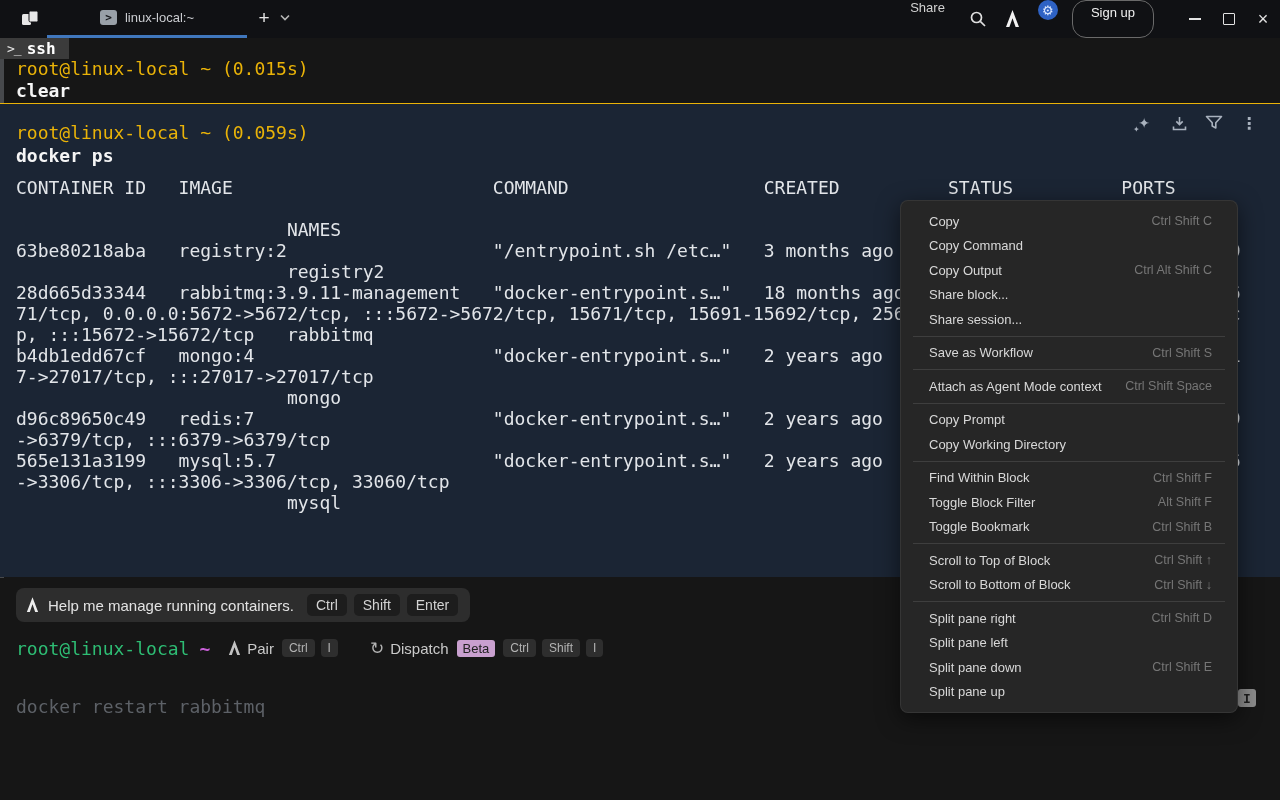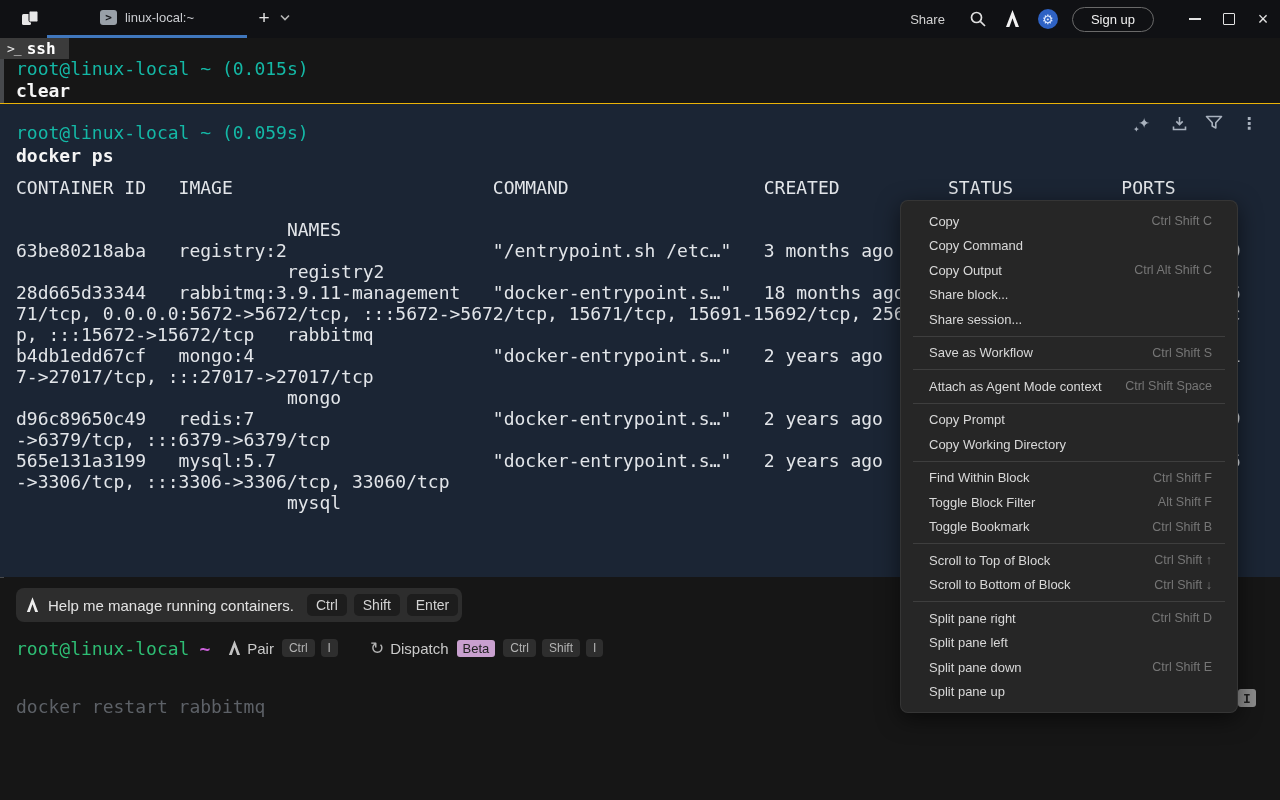--- a/index.html
+++ b/index.html
@@ -8,53 +8,53 @@
 
   
   .titlebar{position:absolute;left:0;top:0;width:1280px;height:38px;background:#101114;}
   .panes-icon{position:absolute;left:21px;top:10px;width:18px;height:16px;}
   .tab{position:absolute;left:47px;top:0;width:200px;height:35px;display:flex;align-items:center;justify-content:center;gap:8px;cursor:default;}
   .tab-term-icon{width:17px;height:15px;background:#99a0a8;border-radius:3px;color:#17181b;font-family:"DejaVu Sans Mono",monospace;font-size:11px;font-weight:bold;display:flex;align-items:center;justify-content:center;}
   .tab-label{color:#cbcdd1;font-size:13px;}
   .tab-underline{position:absolute;left:47px;top:35px;width:200px;height:3px;background:#4077bd;}
   .newtab{position:absolute;left:252px;top:6px;width:24px;height:24px;color:#e4e4e4;font-size:19px;line-height:24px;text-align:center;}
   .tab-chevron{position:absolute;left:280px;top:14px;}
-  .tb-right{position:absolute;right:0;top:0;height:38px;display:flex;align-items:center;}
+  .tb-right{position:absolute;right:0;top:0;height:38px;display:flex;}
   .share-label{color:#d2d2d2;font-size:13px;margin-right:24px;}
   .tb-icon{margin-right:18px;display:flex;align-items:center;justify-content:center;}
   .gear-circle{width:20px;height:20px;border-radius:50%;background:#2e62c4;color:#dce8ff;font-size:13px;display:flex;align-items:center;justify-content:center;margin-right:14px;}
   .signup-btn{border:1px solid #6a6a6a;border-radius:14px;color:#f1f1f1;font-size:13px;padding:4px 18px;margin-right:24px;background:transparent;}
   .win-btn{width:34px;height:38px;display:flex;align-items:center;justify-content:center;color:#e3e3e3;}
   .min-glyph{width:12px;height:1.5px;background:#e3e3e3;}
   .max-glyph{width:10px;height:10px;border:1.5px solid #e3e3e3;border-radius:1px;}
   .close-glyph{font-size:18px;line-height:18px;}
 
   
   .term{position:absolute;left:0;top:38px;width:1280px;height:762px;background:#161616;}
   .mono{font-family:"DejaVu Sans Mono",monospace;}
   .scroll-strip{position:absolute;left:0;top:0;width:4px;height:540px;background:#47494c;}
   .ssh-badge{position:absolute;left:0;top:0;height:21px;background:#3b3b3b;display:inline-flex;align-items:center;gap:6px;padding:0 13px 0 7px;}
   .ssh-glyph{color:#e8e8e8;font-size:13px;font-family:"DejaVu Sans Mono",monospace;letter-spacing:-1px;}
   .ssh-label{color:#ffffff;font-size:16px;font-weight:bold;font-family:"DejaVu Sans Mono",monospace;}
-  .prompt-line{position:absolute;left:16px;color:#14b8a6;font-size:18px;line-height:21px;white-space:pre;}
+  .prompt-line{position:absolute;left:16px;color:#eab308;font-size:18px;line-height:21px;white-space:pre;}
   .cmd-line{position:absolute;left:16px;color:#f5f5f5;font-weight:bold;font-size:18px;line-height:21px;white-space:pre;}
   .p1{top:20px;} .c1{top:42px;}
 
   .block{position:absolute;left:0;top:65px;width:1280px;height:474px;background:#1b2534;border-top:1px solid #eab308;box-sizing:border-box;}
   .bp{top:18px;} .bc{top:41px;}
   .b-toolbar{position:absolute;right:21px;top:9px;display:flex;align-items:center;gap:15px;}
   .b-tool{width:20px;height:20px;display:flex;align-items:center;justify-content:center;color:#a9b2be;position:relative;}
   .sparkle-main{font-size:14px;} 
   .sparkle-small{position:absolute;left:-1px;bottom:-1px;font-size:8px;}
   .kebab{font-size:16px;font-weight:bold;font-family:"DejaVu Sans",sans-serif;}
   .b-out{position:absolute;left:16px;top:73px;}
   .tline{white-space:pre;color:#e2e5e9;font-family:"DejaVu Sans Mono",monospace;font-size:18px;line-height:21px;height:21px;}
 
   
-  .help-bar{position:absolute;left:16px;top:550px;height:34px;background:#2d2d2d;border-radius:8px;display:inline-flex;align-items:center;padding:0 4px 0 10px;gap:9px;}
+  .help-bar{position:absolute;left:16px;top:550px;height:34px;background:#2d2d2d;border-radius:8px;display:inline-flex;align-items:center;padding:0 12px 0 10px;gap:9px;}
   .help-text{color:#e2e2e2;font-size:15px;margin-right:4px;}
   .key-dark{background:#1d1d1d;color:#d3d3d3;font-size:14px;border-radius:5px;padding:3px 9px;}
 
   
   .prompt-row{position:absolute;left:16px;top:599px;height:22px;display:flex;align-items:center;}
   .user{color:#2ebd74;font-weight:normal;font-size:18px;font-family:"DejaVu Sans Mono",monospace;}
   .tilde{color:#c95fd8;font-weight:bold;font-size:18px;font-family:"DejaVu Sans Mono",monospace;margin-left:10px;}
   .pr-gap{width:18px;} .pr-gap-lg{width:26px;}
   .pr-label{color:#c9c9c9;font-size:15px;margin:0 8px 0 6px;}
   .key-mid{background:#2e2e2e;color:#b3b3b3;font-size:12px;border-radius:4px;padding:2px 7px;margin-right:6px;}

